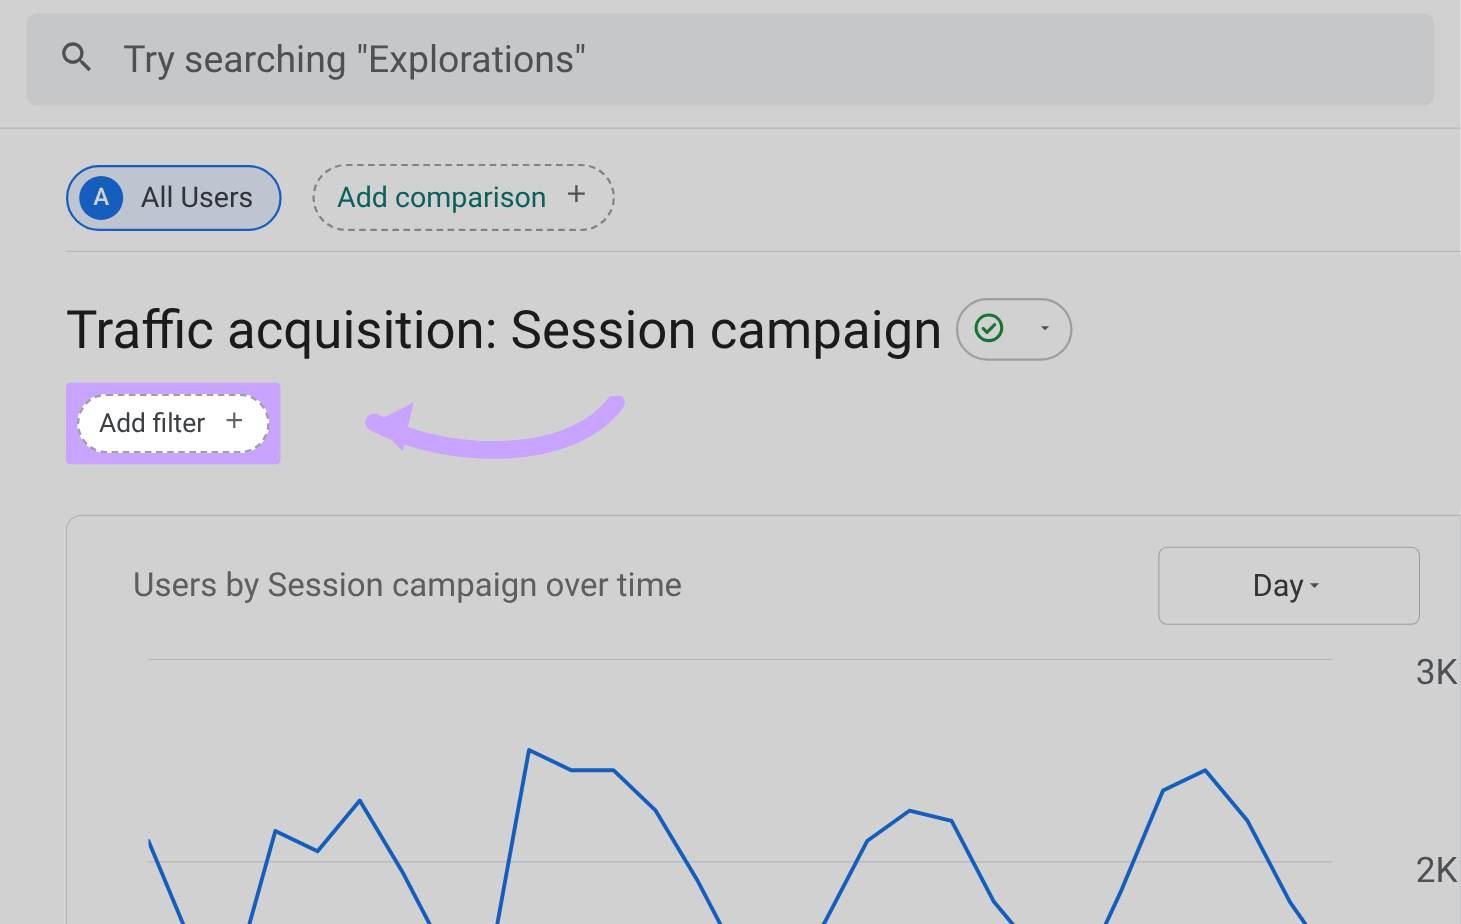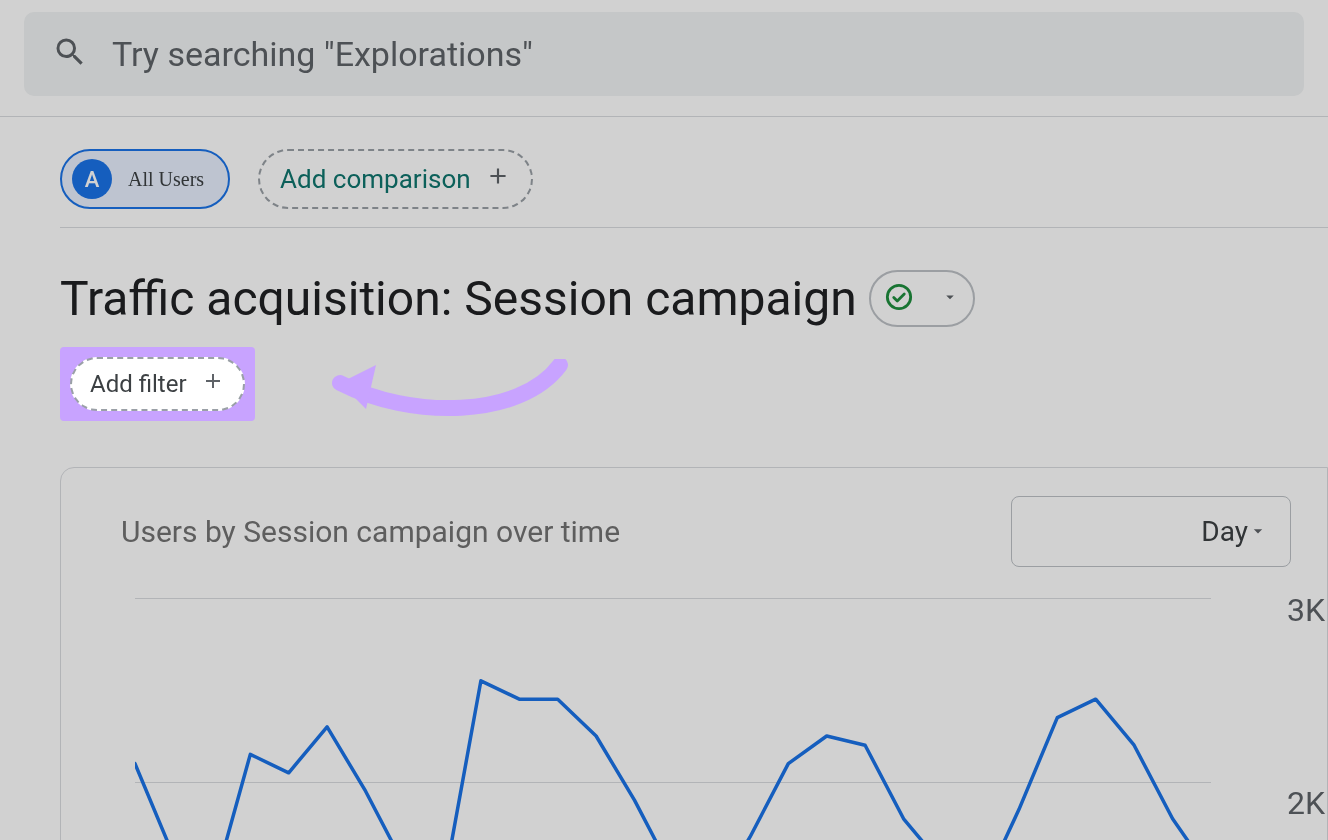--- a/index.html
+++ b/index.html
@@ -38,21 +38,21 @@
     border-radius: 999px;
     padding: 8px 24px 8px 10px;
     gap: 16px;
   }
   .chip-all .badge {
     width: 40px; height: 40px; border-radius: 50%;
     background: #1a73e8; color: #fff;
     display: flex; align-items: center; justify-content: center;
     font-size: 22px; font-weight: 500;
   }
-  .chip-all .lbl { font-size: 20px; color: #3c4043; font-family: Liberation Serif, serif; }
+  .chip-all .lbl { font-size: 26px; color: #3c4043; }
 
   .chip-dashed {
     display: inline-flex; align-items: center;
     border: 2px dashed #9aa0a6;
     background: #fff;
     border-radius: 999px;
     padding: 12px 20px;
     gap: 14px;
     font-size: 26px; color: #0f766e;
   }
@@ -107,25 +107,25 @@
     border-radius: 14px 0 0 0;
     padding: 28px 36px 0 60px;
     width: 1268px;
     height: 400px;
     background: #fff;
     position: relative;
   }
   .card-head { display: flex; align-items: center; justify-content: space-between; }
   .card-title { font-size: 30px; color: #737373; font-weight: 400; }
   .select {
-    display: inline-flex; align-items: center; justify-content: flex-end;
+    display: inline-flex; align-items: center; justify-content: center;
     border: 1px solid #bdc1c6;
     border-radius: 8px;
     padding: 18px 22px;
-    width: 280px;
+    width: 238px;
     font-size: 28px; color: #3c4043;
   }
   .select svg { width: 20px; height: 20px; fill: #5f6368; }
 
   .chart-area {
     position: absolute;
     left: 74px; right: 52px; top: 130px; bottom: 0;
   }
   .gridline {
     position: absolute; left: 0; width: 1076px; height: 1px; background: #dadce0;
@@ -220,21 +220,21 @@
                 <path d="M7 10l5 5 5-5z"></path>
               </svg>
           </span>
         </div>
       </div>
 
       <div class="chart-area">
         <div class="gridline" style="top:0px"></div>
         <div class="ylabel" style="top:12px">3K</div>
         <div class="gridline" style="top:184px"></div>
-        <div class="ylabel" style="top:205px">2K</div>
+        <div class="ylabel" style="top:192px">2K</div>
         <svg class="chart-svg" id="chart-svg" viewBox="0 0 1076 270" preserveAspectRatio="none">
             <path d="M0.0 165.6 L38.4 257.6 L76.9 294.4 L115.3 156.4 L153.7 174.8 L192.1 128.8 L230.6 193.2 L269.0 266.8 L307.4 294.4 L345.9 82.8 L384.3 101.2 L422.7 101.2 L461.1 138.0 L499.6 202.4 L538.0 276.0 L576.4 303.6 L614.9 239.2 L653.3 165.6 L691.7 138.0 L730.1 147.2 L768.6 220.8 L807.0 266.8 L845.4 294.4 L883.9 211.6 L922.3 119.6 L960.7 101.2 L999.1 147.2 L1037.6 220.8 L1076.0 276.0 " fill="none" stroke="#1a73e8" stroke-width="3.5" stroke-linejoin="round" stroke-linecap="round"></path>
           </svg>
       </div>
     </div>
 
   </div>
 
   <div class="overlay-dim"></div>
 </div>

